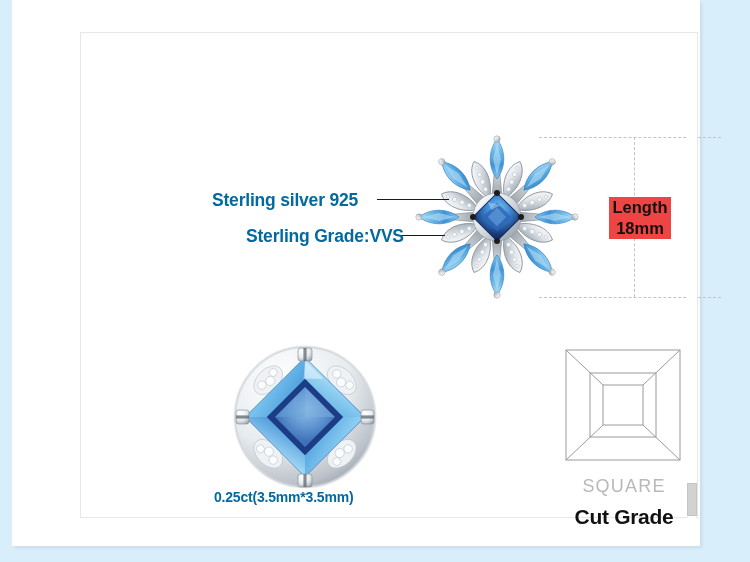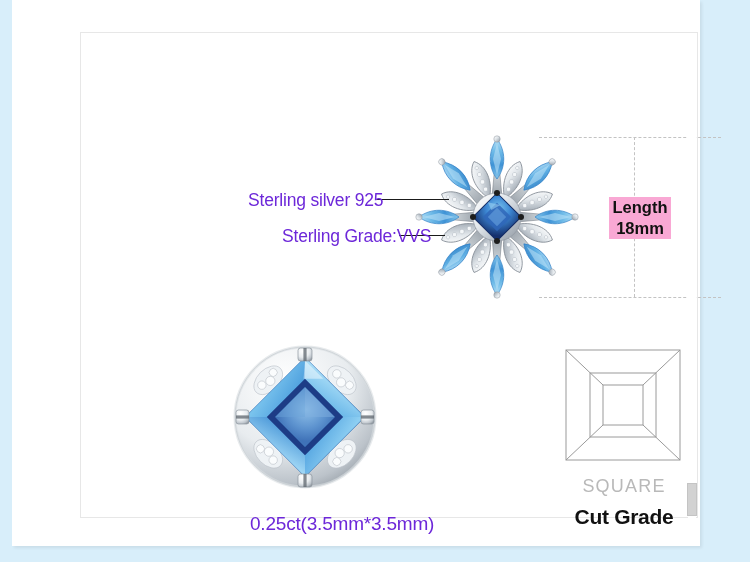--- a/index.html
+++ b/index.html
@@ -62,53 +62,52 @@
     width: 10px;
     height: 33px;
     background: #d2d2d2;
     border: 1px solid #c4c4c4;
     box-sizing: border-box;
   }
 
   
   .label-text {
     position: absolute;
-    font-weight: normal;
-    color: #6d28d9;
+    font-weight: bold;
+    color: #0369a1;
     white-space: nowrap;
     letter-spacing: -0.2px;
-    margin-left: 36px;
   }
 
   #lbl-material {
     left: 131px;
     top: 157px;
     font-size: 17.5px;
   }
   #lbl-clarity {
     left: 165px;
     top: 193px;
     font-size: 17.5px;
   }
   #lbl-carat {
     left: 133px;
-    top: 480px;
-    font-size: 19px;
+    top: 456px;
+    font-size: 14px;
   }
   #lbl-length {
     position: absolute;
     left: 528px;
     top: 164px;
     width: 62px;
     text-align: center;
     font-size: 16.5px;
     font-weight: bold;
     color: #111111;
     line-height: 21px;
-    background: #f9a8d4;
+    background: #ef4444;
     z-index: 4;
   }
 
   #lbl-square {
     position: absolute;
     left: 473px;
     top: 443px;
     width: 140px;
     text-align: center;
     font-size: 18px;

